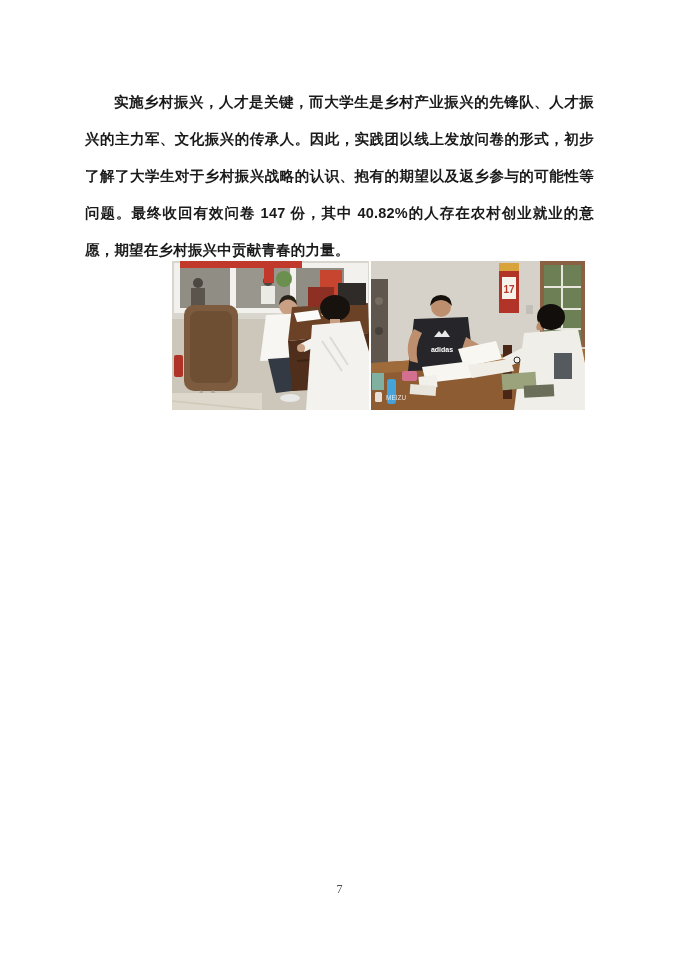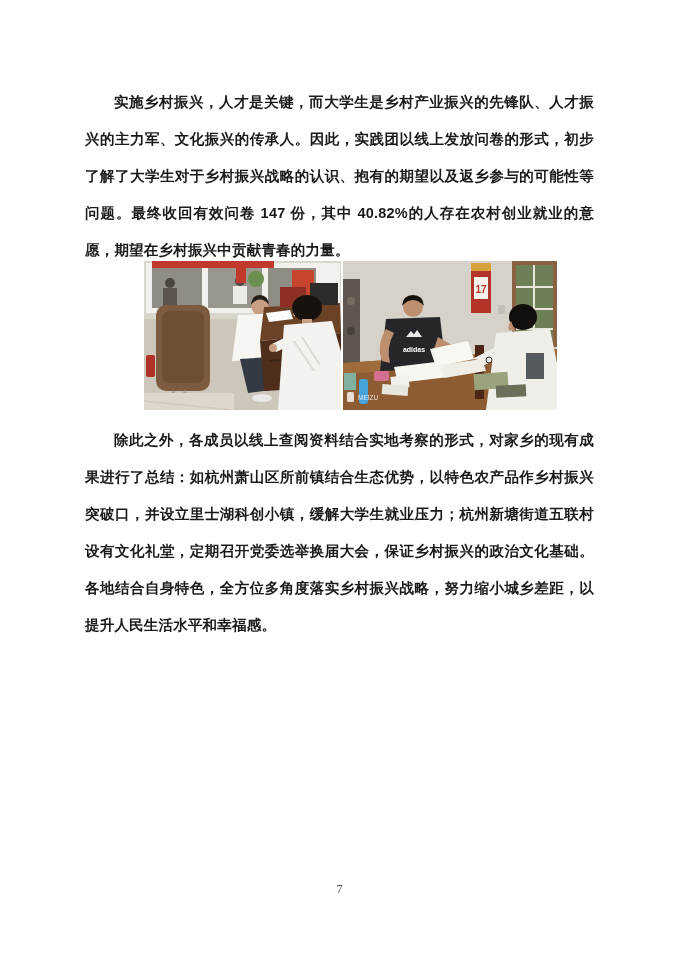--- a/index.html
+++ b/index.html
@@ -23,21 +23,21 @@
     line-height: 37px;
     font-weight: 600;
     color: #1a1a1a;
     text-align: justify;
     text-align-last: left;
     text-indent: 2em;
     letter-spacing: 0.2px;
   }
   figure.photo {
     display: block;
-    margin: -8px 0 12px 59px;
+    margin: -8px 0 12px 87px;
     padding: 0;
     width: 413px;
     height: 149px;
   }
   .page-number {
     position: absolute;
     top: 882px;
     left: 0;
     width: 100%;
     text-align: center;
@@ -181,17 +181,16 @@
           </g>
 
           <g opacity="0.8">
             <rect x="203" y="131" width="7" height="10" rx="1.5" fill="#ffffff"></rect>
             <text x="214" y="139" font-size="6.5" fill="#ffffff">MEIZU</text>
           </g>
         </g>
       </svg>
     </figure>
 
-    <p>除此之外，各成员以线上查阅资料结合实地考察的形式，对家乡的现有成果进行了总结：如杭州萧山区所前镇结合生态优势，以特色农产品作乡村振兴突破口，并设立里士湖科创小镇，缓解大学生就业压力；杭州新塘街道五联村设有文化礼堂，定期召开党委选举换届大会，保证乡村振兴的政治文化基础。各地结合自身特色，全方位多角度落实乡村振兴战略，努力缩小城乡差距，以提升人民生活水平和幸福感。</p>
   </div>
 
   <div class="page-number">7</div>
 </div>
 
 </body></html>

